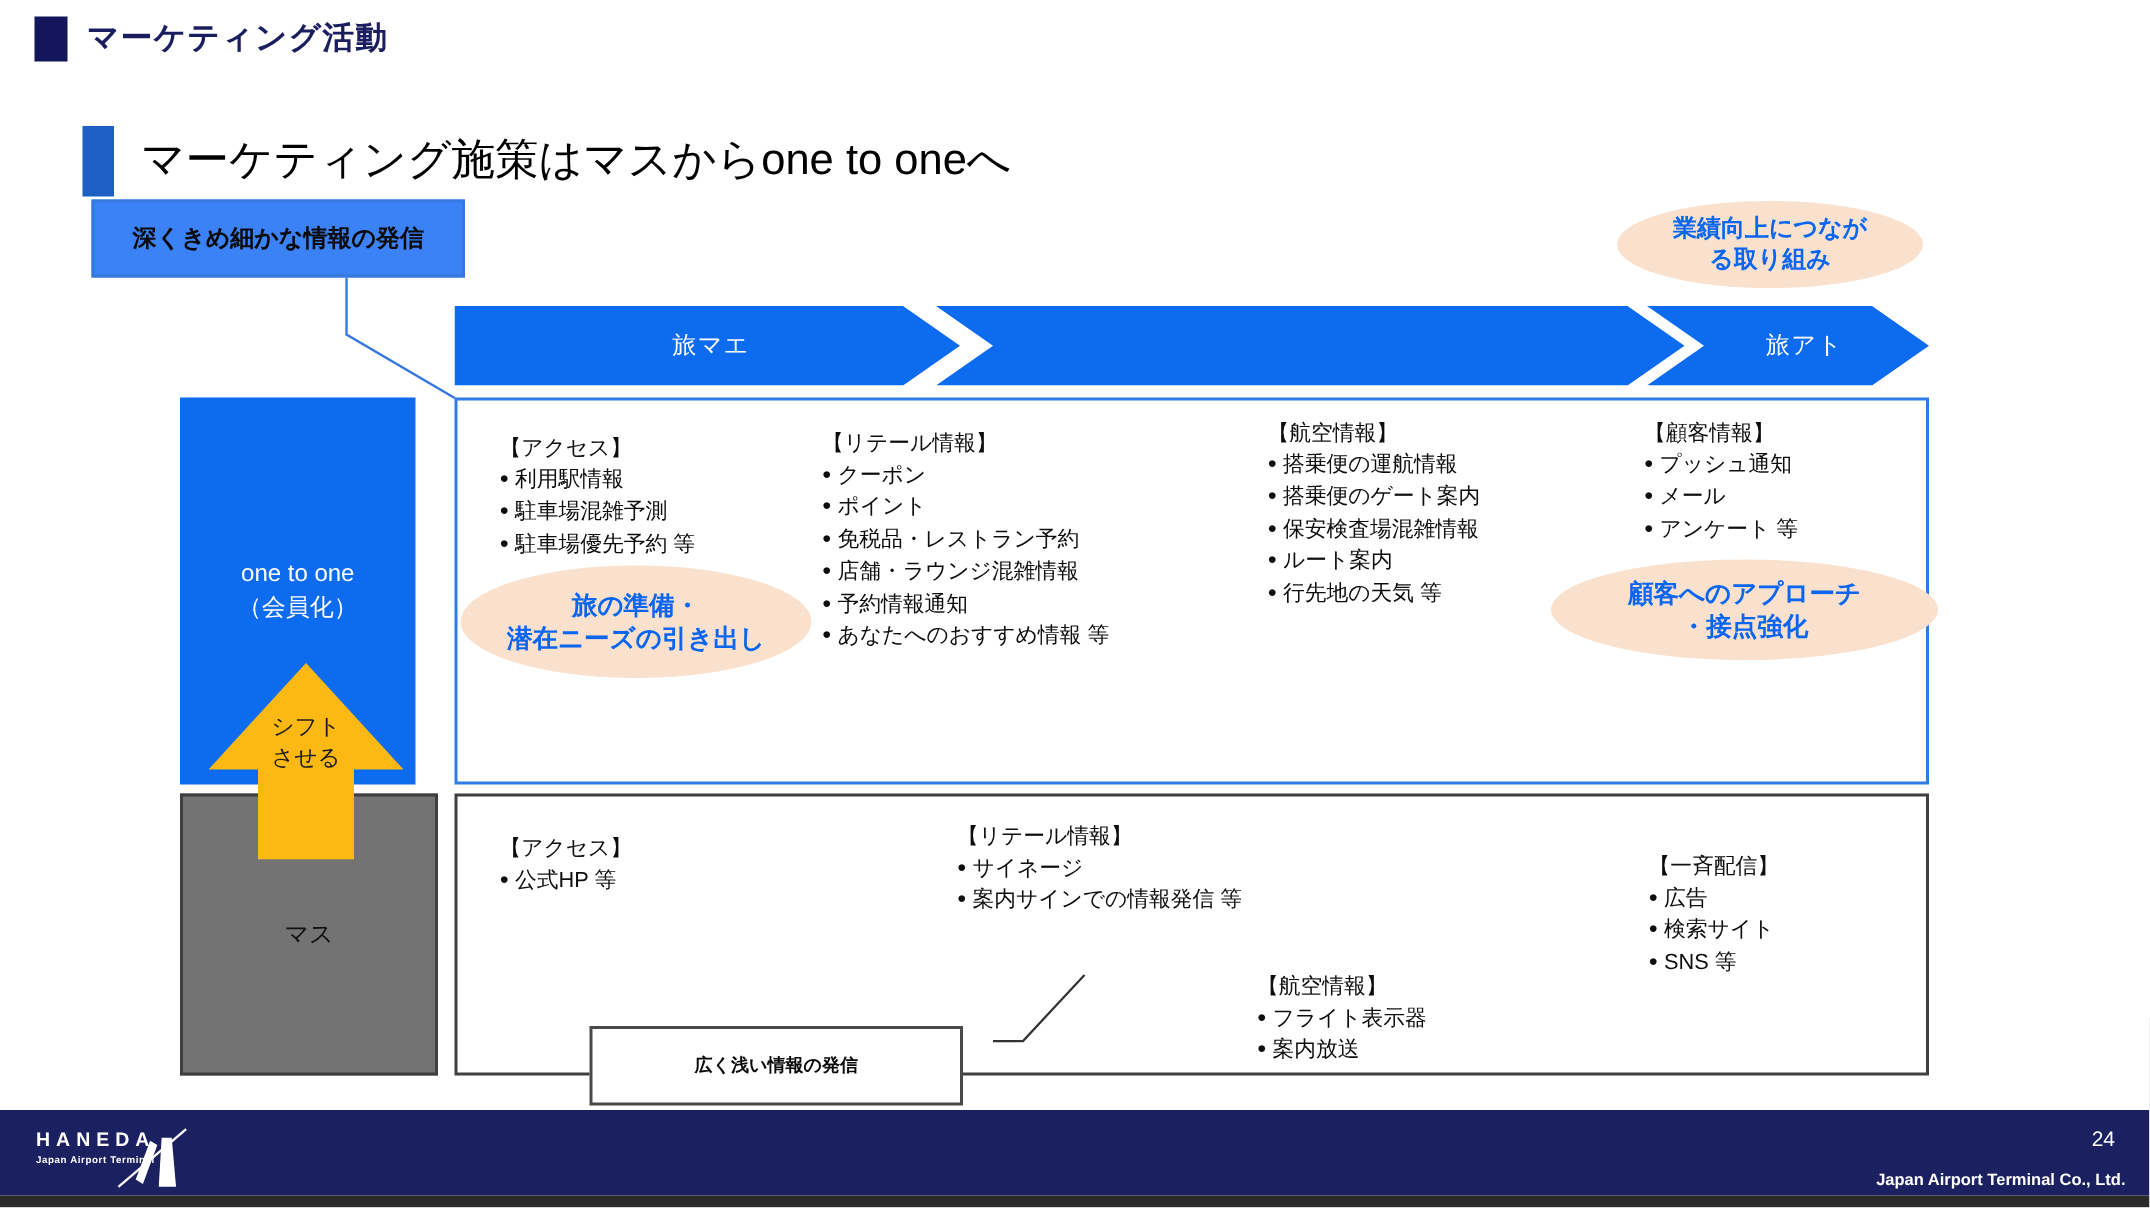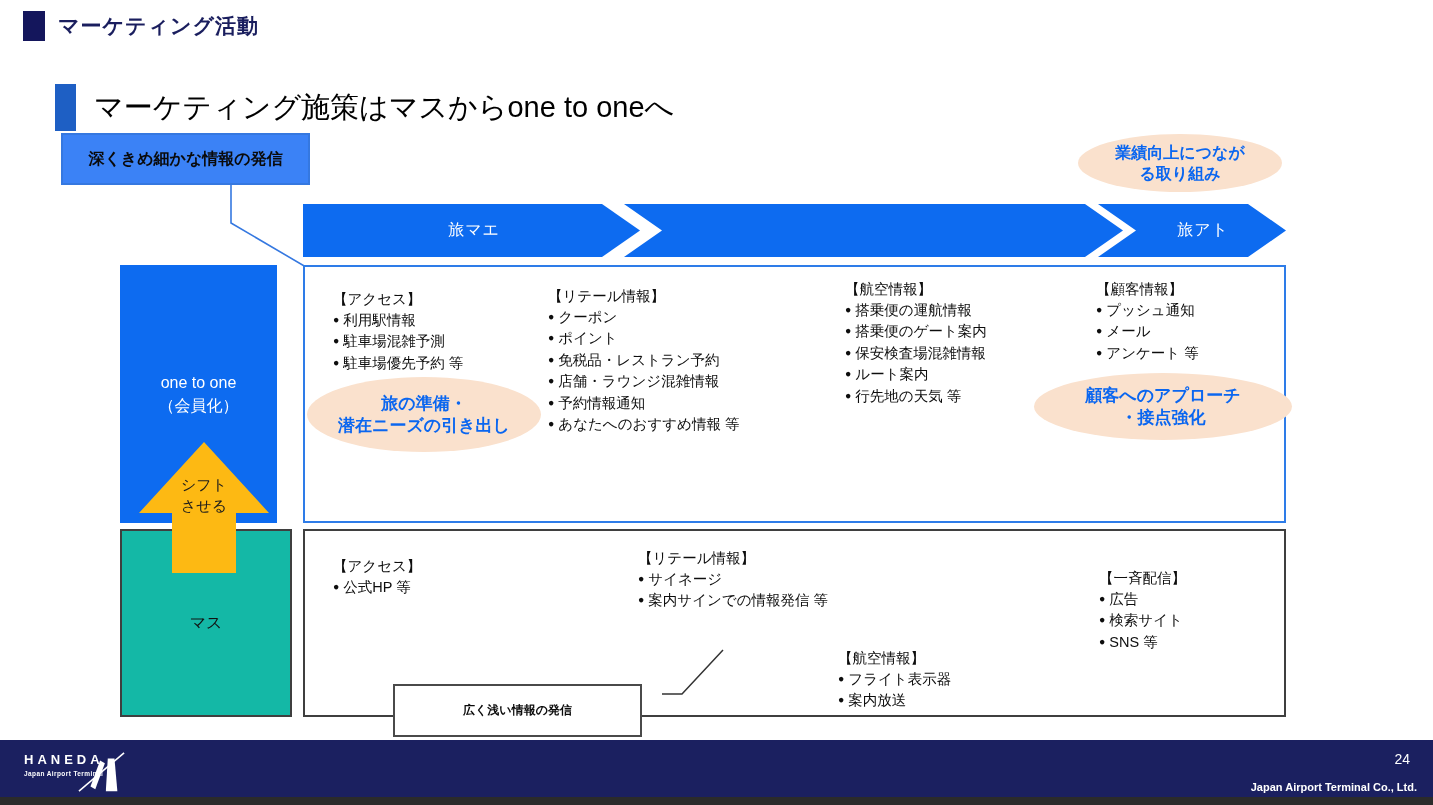--- a/index.html
+++ b/index.html
@@ -36,21 +36,21 @@
   .stage-l3 { left:1136px; width:112px; }
   
   .one2one-frame { position:absolute; left:303px; top:265px; width:983px; height:258px;
                    background:#fff; border:2px solid #2e7ce8; }
   .mass-frame    { position:absolute; left:303px; top:529px; width:983px; height:188px;
                    background:#fff; border:2px solid #3f3f3f; }
   .blue-box { position:absolute; left:120px; top:265px; width:157px; height:258px;
               background:#0d6bf0; display:flex; flex-direction:column; align-items:center;
               justify-content:center; color:#fff; font-size:16px; line-height:23px; text-align:center; }
   .mass-box { position:absolute; left:120px; top:529px; width:172px; height:188px;
-              background:#14b8a6; border:2px solid #3f3f3f; display:flex; align-items:center;
+              background:#737373; border:2px solid #3f3f3f; display:flex; align-items:center;
               justify-content:center; font-size:16px; color:#111; }
   
   .shift-svg { position:absolute; left:139px; top:442px; width:130px; height:131px; z-index:5; }
   .shift-label { position:absolute; left:139px; top:474px; width:130px; z-index:6; text-align:center;
                  font-size:15px; line-height:21px; color:#1c1c1c; }
   
   .col { position:absolute; font-size:14.5px; line-height:20.5px; color:#0d0d0d; white-space:nowrap; }
   .col ul { list-style:none; }
   .col li::before { content:"●"; font-size:10.5px; margin-right:4px; position:relative; top:-2px; }
   .u-col0 { left:333px;  top:289px; }

